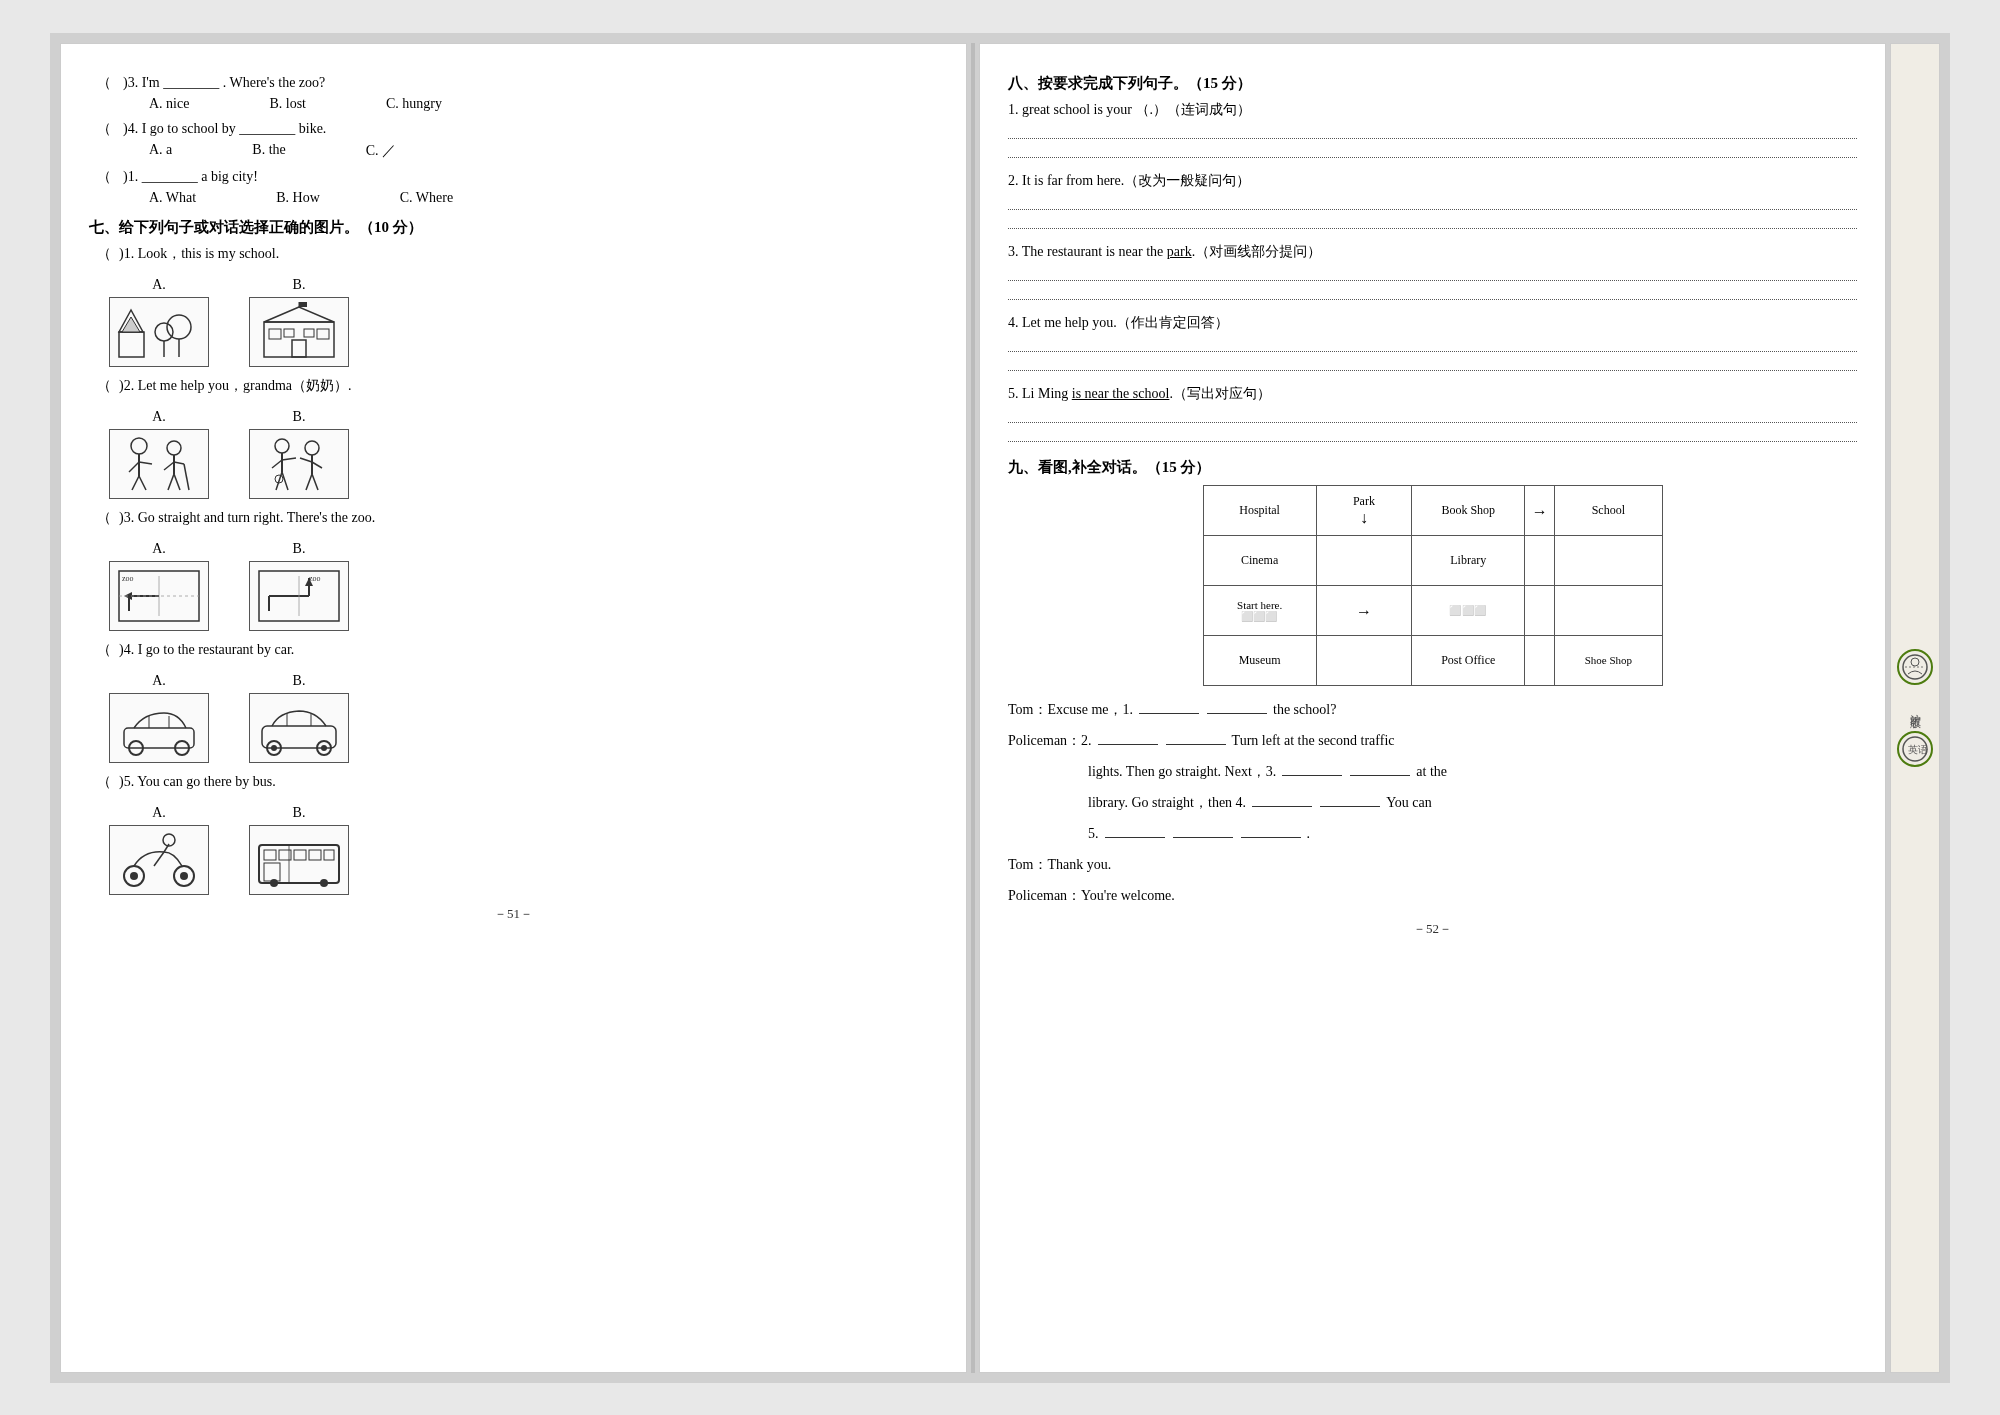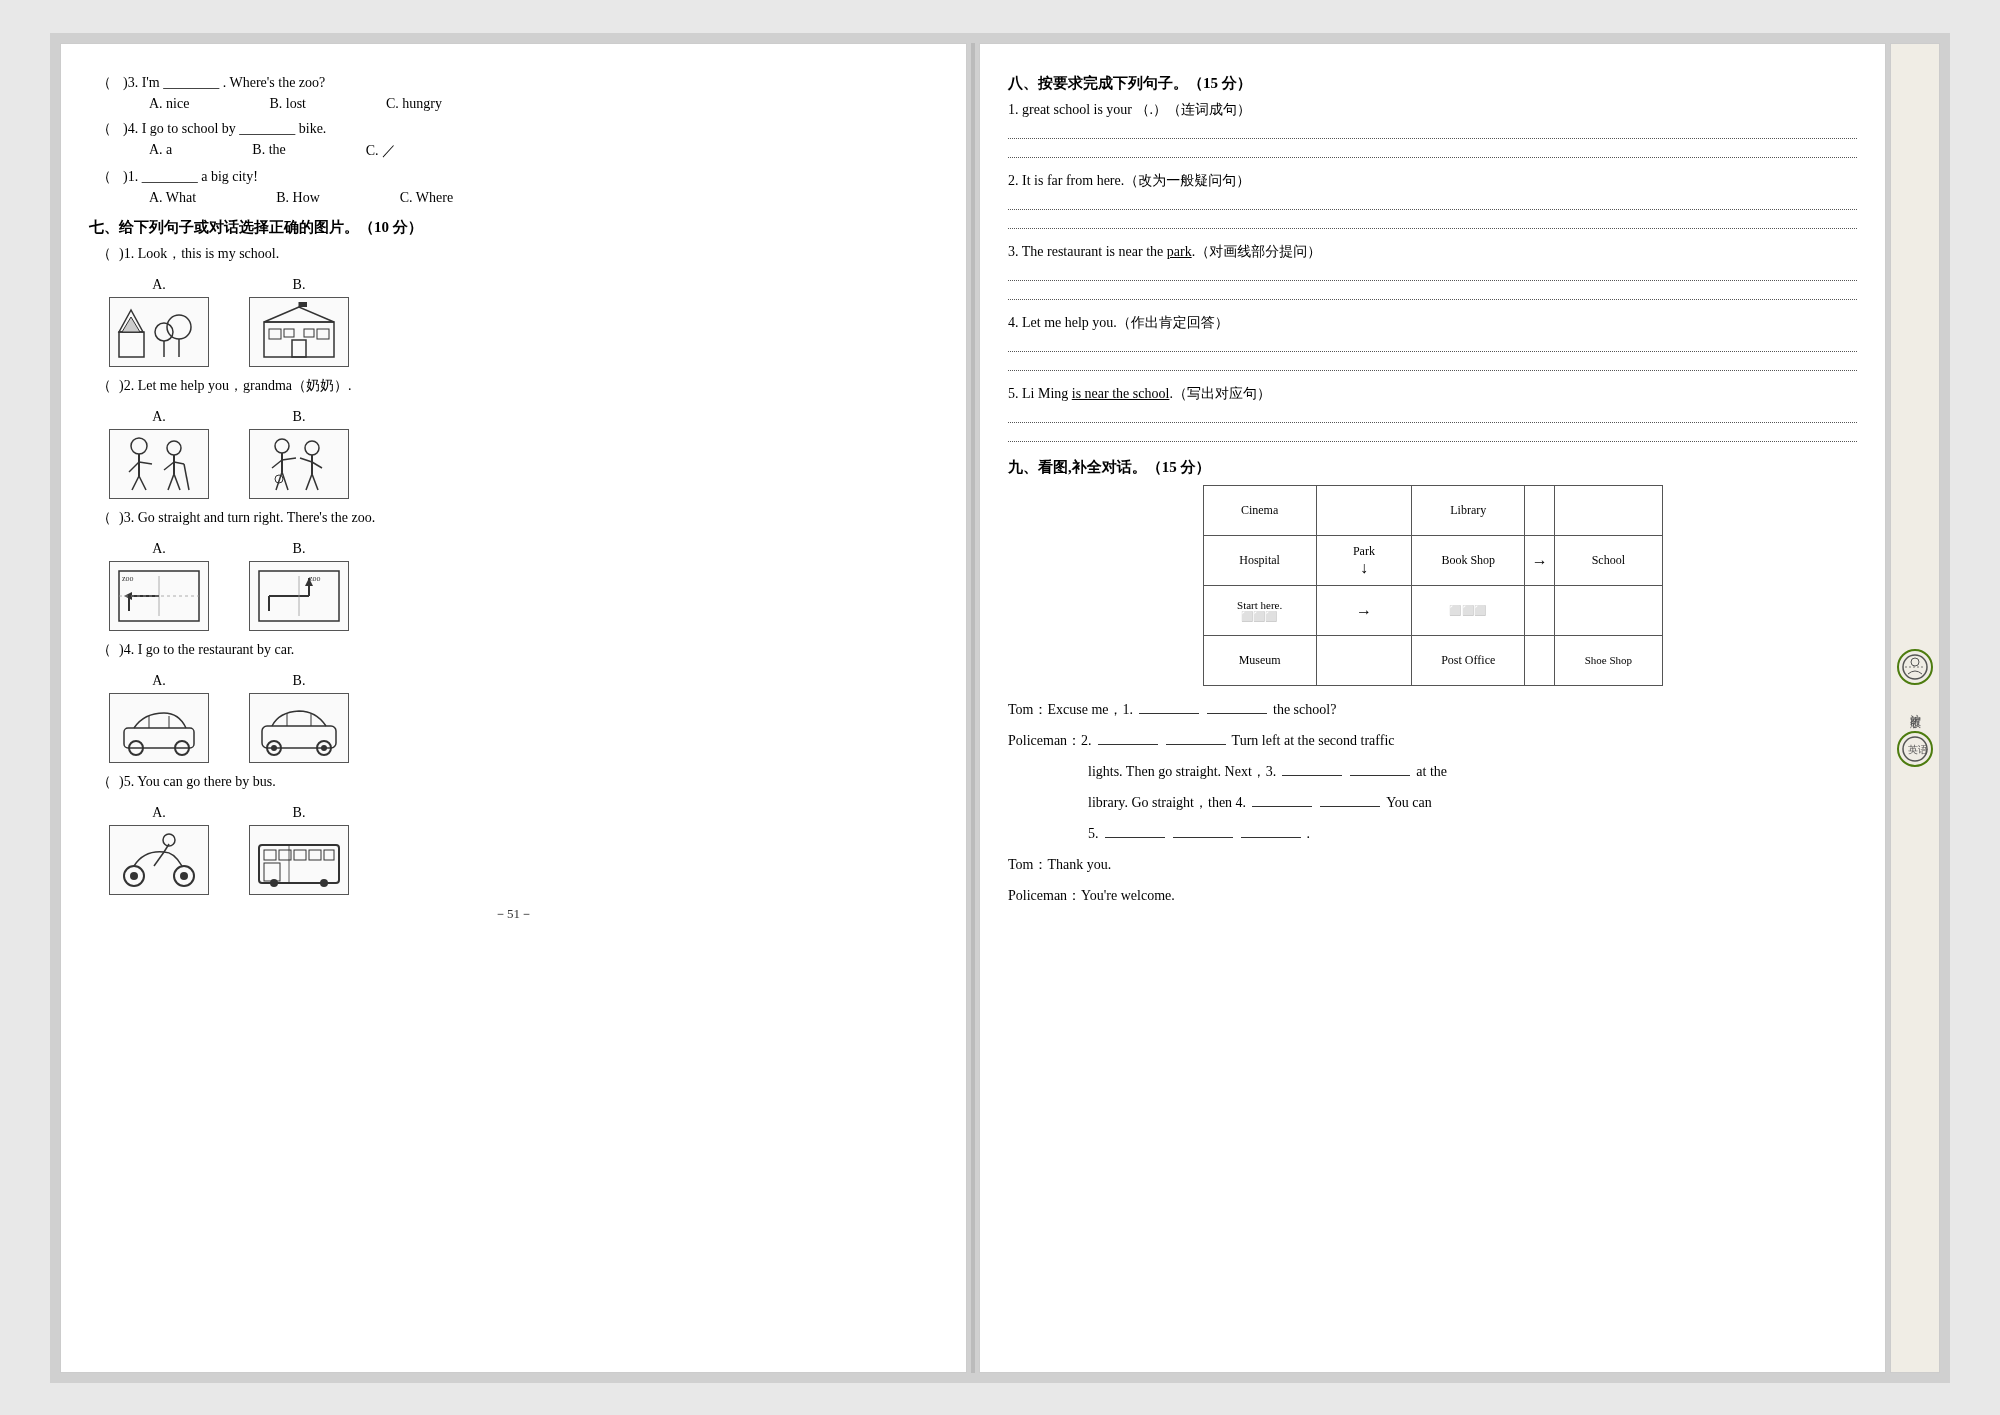--- a/index.html
+++ b/index.html
@@ -518,35 +518,35 @@
       </div>
     </div>
 
     <div class="section-9">
       <div class="right-section-header">九、看图,补全对话。（15 分）</div>
 
       <div style="display:flex;justify-content:center;margin:8px 0;">
         <table style="border-collapse:collapse;width:460px;font-size:12px;">
           <tbody>
               <tr>
-            <td style="border:1px solid #555;padding:8px 6px;text-align:center;height:50px;">Cinema</td>
-            <td style="border:1px solid #555;height:50px;"></td>
-            <td style="border:1px solid #555;padding:8px 6px;text-align:center;height:50px;">Library</td>
-            <td style="border:1px solid #555;height:50px;"></td>
-            <td style="border:1px solid #555;height:50px;"></td>
-          </tr>
-          <tr>
             <td style="border:1px solid #555;padding:8px 6px;text-align:center;width:95px;height:50px;">Hospital</td>
             <td style="border:1px solid #555;padding:4px 6px;text-align:center;width:80px;height:50px;">
               <div>Park</div>
               <div style="font-size:16px;">↓</div>
             </td>
             <td style="border:1px solid #555;padding:8px 6px;text-align:center;width:95px;height:50px;">Book Shop</td>
             <td style="border:1px solid #555;padding:4px;text-align:center;width:20px;height:50px;font-size:16px;">→</td>
             <td style="border:1px solid #555;padding:8px 6px;text-align:center;width:90px;height:50px;">School</td>
+          </tr>
+          <tr>
+            <td style="border:1px solid #555;padding:8px 6px;text-align:center;height:50px;">Cinema</td>
+            <td style="border:1px solid #555;height:50px;"></td>
+            <td style="border:1px solid #555;padding:8px 6px;text-align:center;height:50px;">Library</td>
+            <td style="border:1px solid #555;height:50px;"></td>
+            <td style="border:1px solid #555;height:50px;"></td>
           </tr>
           <tr>
             <td style="border:1px solid #555;padding:4px 4px;text-align:center;height:50px;font-size:11px;">
               <div>Start here.</div>
               <div style="font-size:10px;">⬜⬜⬜</div>
             </td>
             <td style="border:1px solid #555;text-align:center;font-size:16px;height:50px;">→</td>
             <td style="border:1px solid #555;padding:4px;text-align:center;height:50px;font-size:10px;">
               <div>⬜⬜⬜</div>
             </td>
@@ -598,20 +598,21 @@
         </div>
         <div class="dialogue-line">
           <span>Tom：Thank you.</span>
         </div>
         <div class="dialogue-line">
           <span>Policeman：You're welcome.</span>
         </div>
       </div>
     </div>
 
+    <div class="page-number">－52－</div>
   </div>
 
   <div class="far-right-deco">
     <div class="deco-circle">
       <svg width="30" height="30" viewBox="0 0 30 30">
         <circle cx="15" cy="15" r="12" fill="none" stroke="#555" stroke-width="1.5"></circle>
         <circle cx="15" cy="10" r="4" fill="none" stroke="#555" stroke-width="1"></circle>
         <path d="M8,22 Q15,16 22,22" fill="none" stroke="#555" stroke-width="1"></path>
         <line x1="5" y1="15" x2="25" y2="15" stroke="#555" stroke-width="0.8" stroke-dasharray="2,2"></line>
       </svg>

